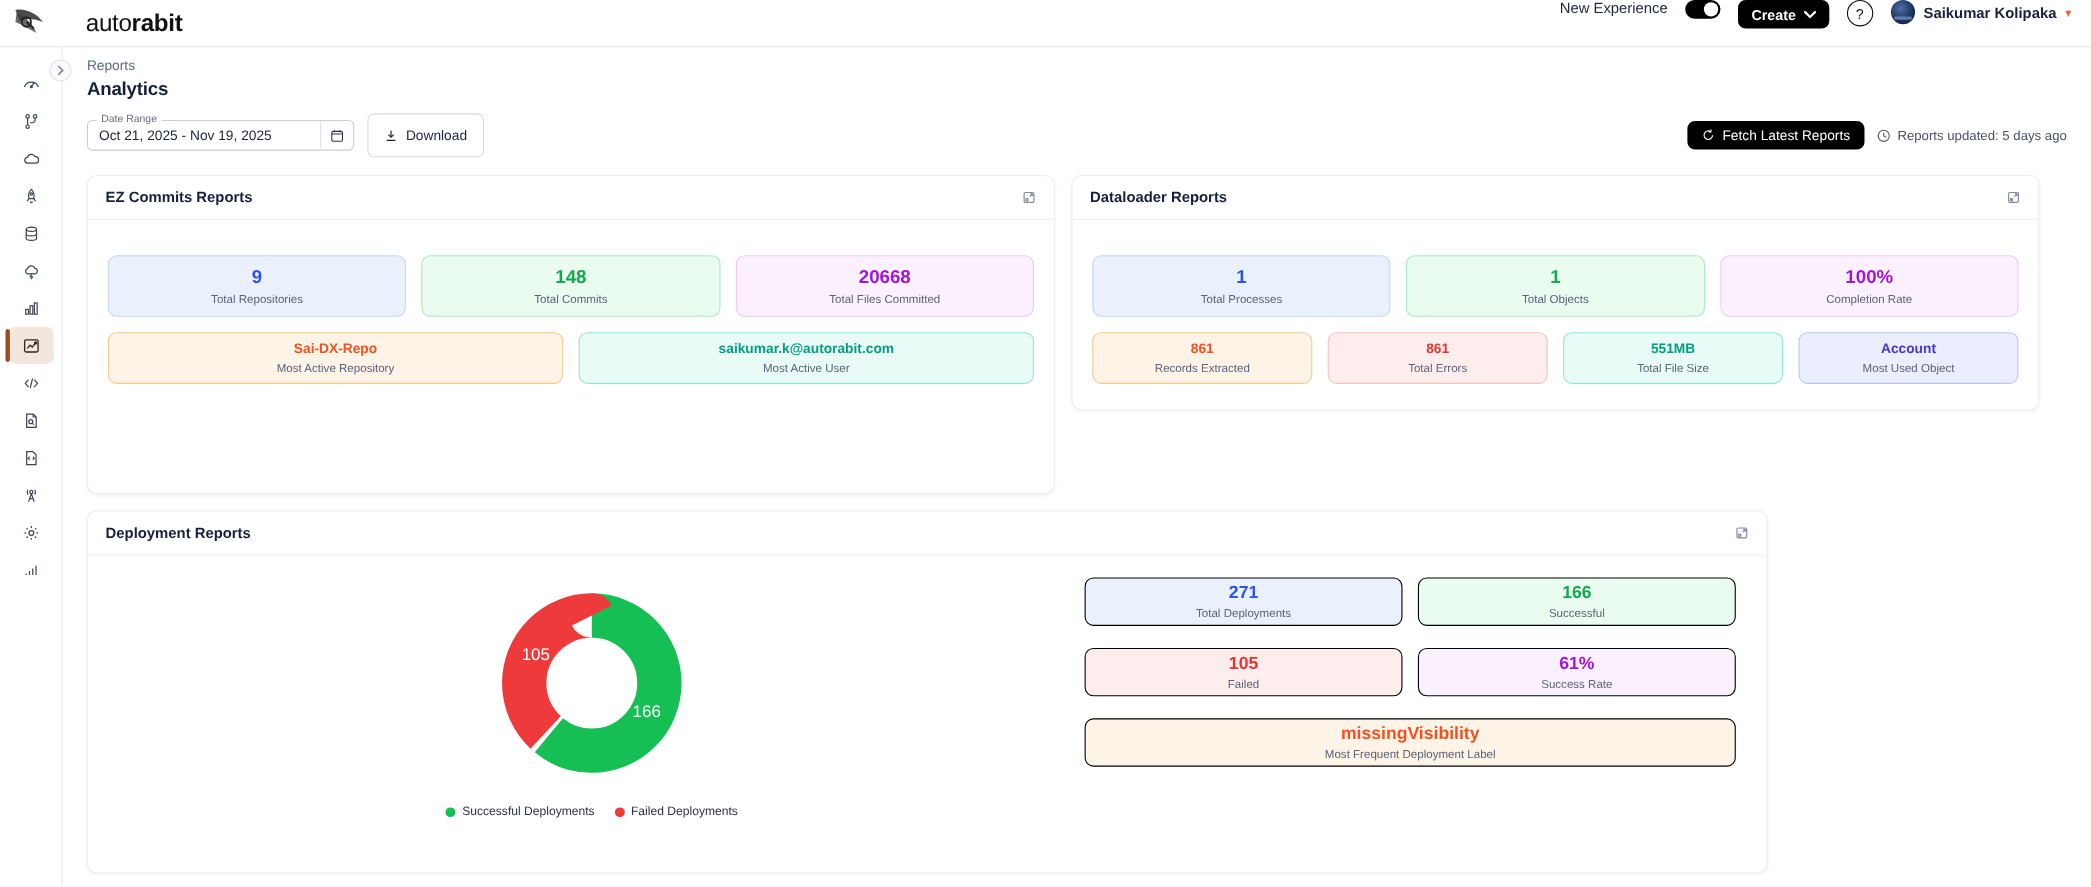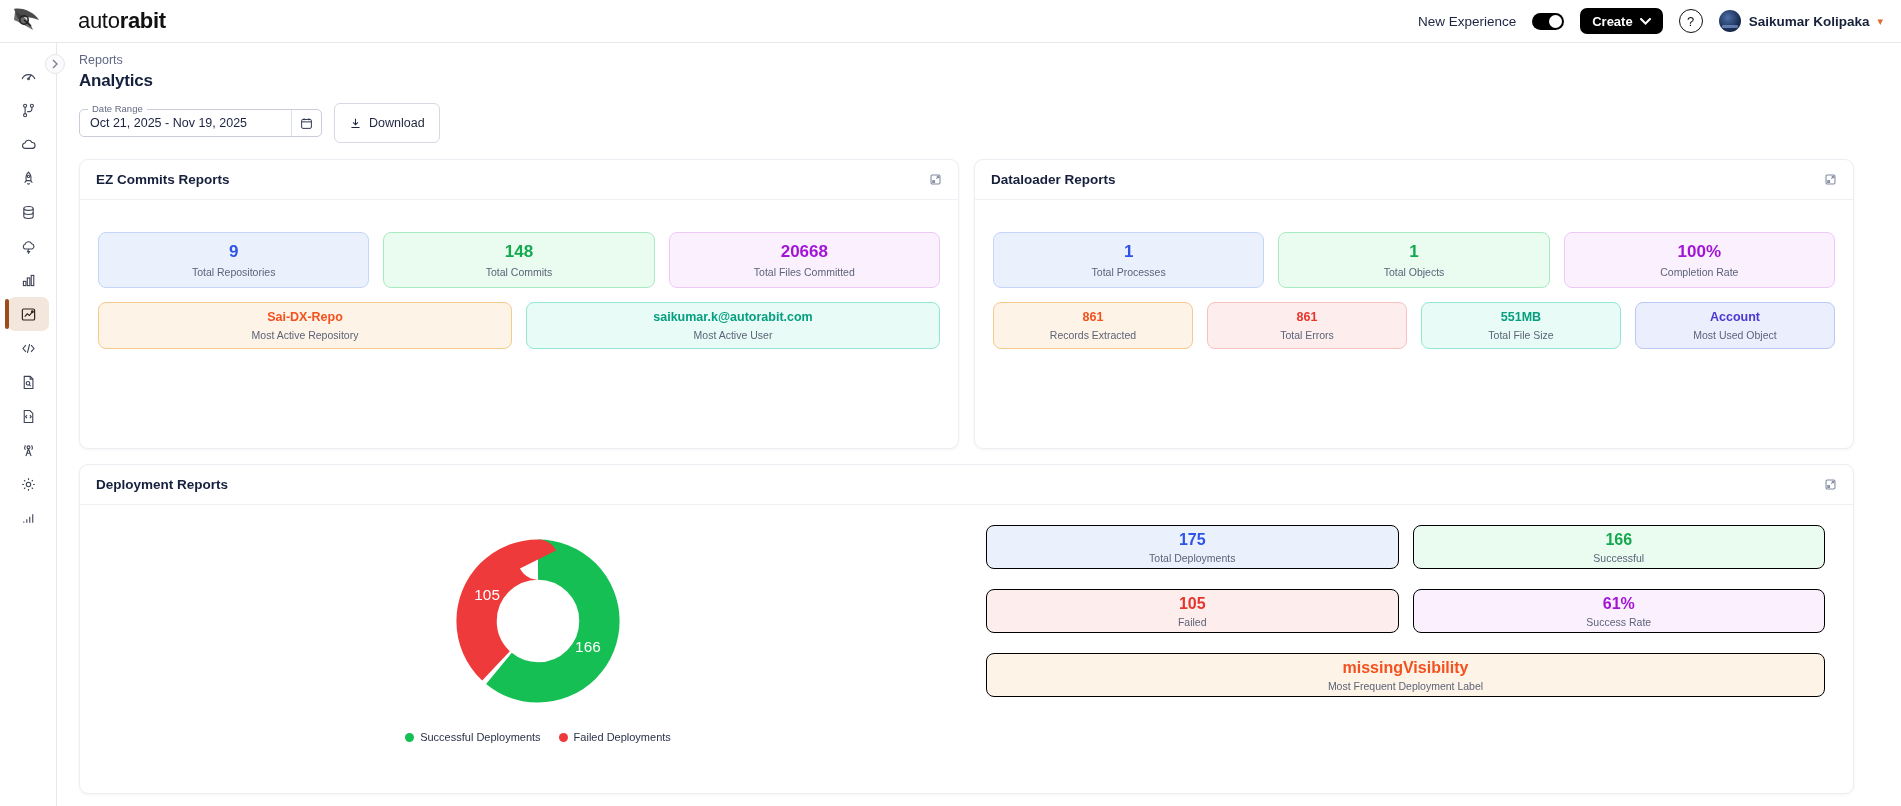--- a/index.html
+++ b/index.html
@@ -16,21 +16,21 @@
     background: #fff; border-bottom: 1px solid #e8e8ec;
     display: flex; align-items: center; z-index: 40;
   }
   .brand { display: flex; align-items: center; gap: 10px; padding-left: 10px; }
   .brand-logo { width: 34px; height: 30px; display: block; }
   .brand-text { font-size: 22px; letter-spacing: -0.3px; color: #111; }
   .brand-text b { font-weight: 700; }
   .brand-text span.light { font-weight: 400; margin-left: 24px; }
 
   .topbar-right {
-    margin-left: auto; display: flex; align-items: center; gap: 16px;
+    margin-left: auto; display: flex; align-items: flex-start; gap: 16px;
     padding-right: 18px; height: 100%;
   }
   .newexp-label { font-size: 13.5px; color: #1c2541; }
   .toggle {
     width: 32px; height: 17px; border-radius: 9px; background: #000;
     position: relative; cursor: pointer;
   }
   .toggle::after {
     content:""; position:absolute; right:2px; top:2px;
     width:13px; height:13px; border-radius:50%; background:#fff;
@@ -365,20 +365,36 @@
         </svg>
       </span>
     </div>
     <button class="download-btn">
       <svg width="13" height="13" viewBox="0 0 16 16" fill="none" stroke="#1d2540" stroke-width="1.3">
         <path d="M8 2 v7.2 M5 6.6 L8 9.6 L11 6.6 M3 13 h10"></path>
       </svg>
       <span>Download</span>
     </button>
 
+    <div class="toolbar-right">
+      <button class="fetch-btn">
+        <svg width="12" height="12" viewBox="0 0 16 16" fill="none" stroke="#fff" stroke-width="1.4">
+          <path d="M13.2 8 A5.2 5.2 0 1 1 11 3.6"></path>
+            <path d="M11.2 1 v3 h-3"></path>
+        </svg>
+        <span>Fetch Latest Reports</span>
+      </button>
+      <div class="updated-note">
+        <svg width="13" height="13" viewBox="0 0 16 16" fill="none" stroke="#4a5168" stroke-width="1.2">
+          <circle cx="8" cy="8" r="6.2"></circle>
+            <path d="M8 4.4 V8 l2.6 1.6"></path>
+        </svg>
+        <span>Reports updated: 5 days ago</span>
+      </div>
+    </div>
   </div>
 
   <div class="panels-row">
 
     <div class="panel" style="width:880px;height:290px;">
       <div class="panel-head">
         <span class="panel-title">EZ Commits Reports</span>
         <span class="expand-icon">
           <svg width="13" height="13" viewBox="0 0 16 16" fill="none" stroke="#8189a3" stroke-width="1.3">
             <rect x="2.5" y="2.5" width="11" height="11" rx="1.5"></rect>
@@ -408,21 +424,21 @@
             <span class="lbl">Most Active Repository</span>
           </div>
           <div class="metric small c-teal">
             <span class="val v-teal">saikumar.k@autorabit.com</span>
             <span class="lbl">Most Active User</span>
           </div>
         </div>
       </div>
     </div>
 
-    <div class="panel" style="width:880px;height:290px;">
+    <div class="panel" style="width:880px;height:214px;">
       <div class="panel-head">
         <span class="panel-title">Dataloader Reports</span>
         <span class="expand-icon">
           <svg width="13" height="13" viewBox="0 0 16 16" fill="none" stroke="#8189a3" stroke-width="1.3">
             <rect x="2.5" y="2.5" width="11" height="11" rx="1.5"></rect>
               <path d="M9 7 L12 4 M12 4 h-2.6 M12 4 v2.6"></path>
             <rect x="4.6" y="9.4" width="2.2" height="2.2"></rect>
           </svg>
         </span>
       </div>
@@ -457,21 +473,21 @@
           <div class="metric small c-indigo">
             <span class="val v-indigo">Account</span>
             <span class="lbl">Most Used Object</span>
           </div>
         </div>
       </div>
     </div>
   </div>
 
   <div style="padding: 15px 22px 0 22px;">
-    <div class="panel" style="width:1775px;height:330px;">
+    <div class="panel" style="width:1528px;height:330px;">
       <div class="panel-head">
         <span class="panel-title">Deployment Reports</span>
         <span class="expand-icon">
           <svg width="13" height="13" viewBox="0 0 16 16" fill="none" stroke="#8189a3" stroke-width="1.3">
             <rect x="2.5" y="2.5" width="11" height="11" rx="1.5"></rect>
               <path d="M9 7 L12 4 M12 4 h-2.6 M12 4 v2.6"></path>
             <rect x="4.6" y="9.4" width="2.2" height="2.2"></rect>
           </svg>
         </span>
       </div>
@@ -498,21 +514,21 @@
             <div class="legend-item">
               <span class="dot" style="background:#ee3a3a"></span>
               <span>Failed Deployments</span>
             </div>
           </div>
         </div>
 
         <div class="deploy-metrics">
           <div class="dm-row">
             <div class="dm-card c-blue">
-              <span class="val v-blue">175</span>
+              <span class="val v-blue">271</span>
               <span class="lbl">Total Deployments</span>
             </div>
             <div class="dm-card c-green">
               <span class="val v-green">166</span>
               <span class="lbl">Successful</span>
             </div>
           </div>
           <div class="dm-row">
             <div class="dm-card c-red">
               <span class="val v-red">105</span>

